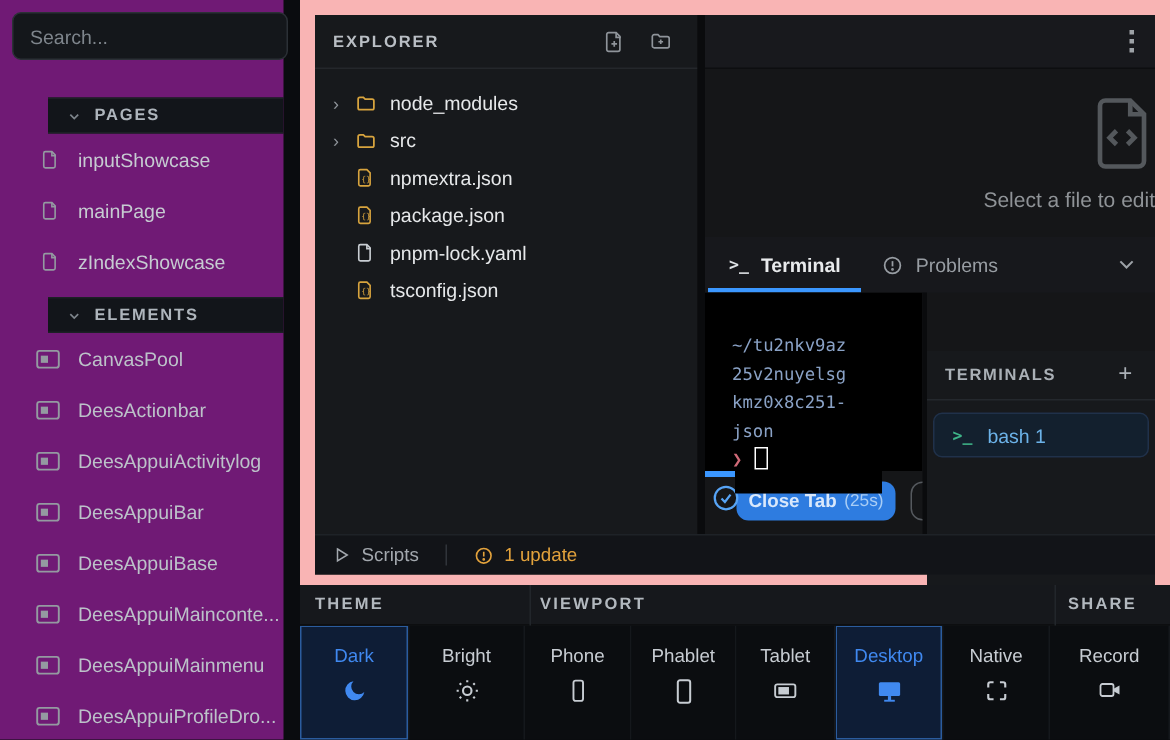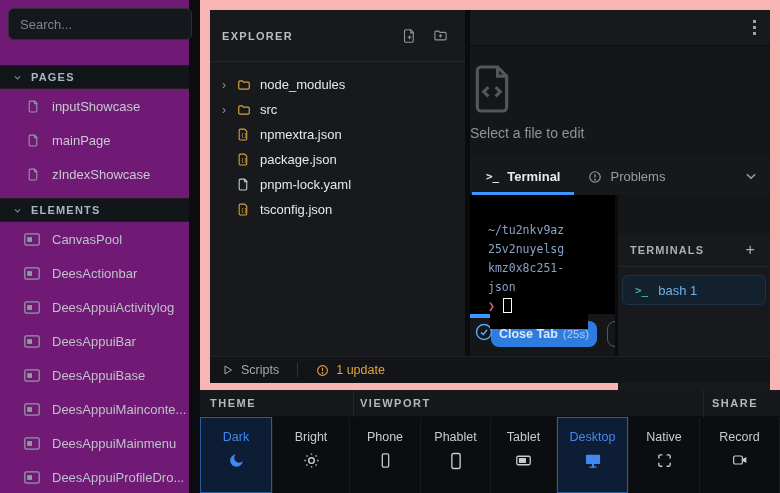--- a/index.html
+++ b/index.html
@@ -8,52 +8,52 @@
   svg { display:block; }
 
   
   #sidebar { position:absolute; left:0; top:0; width:189px; height:493px; background:#701a75; }
   .search-wrap { padding:8px; }
   .search { width:184px; height:32px; background:#14171b; border:1px solid #2b3036; border-radius:6px;
     color:#c7ccd2; font-size:13px; padding:0 11px; outline:none; }
   .search::placeholder { color:#7e858c; }
   .sec-head { height:24px; margin-top:17px; background:#12151a; border-top:1px solid #1c2025;
     border-bottom:1px solid #1c2025; display:flex; align-items:center; gap:9px; padding-left:13px;
-    color:#aeb5bc; font-size:11px; font-weight:bold; letter-spacing:1.2px; }
+    color:#aeb5bc; font-size:11px; font-weight:bold; letter-spacing:1.2px;margin-left:32px; }
   .sec-head.second { margin-top:7px; }
   .side-item { height:34px; display:flex; align-items:center; gap:12px; padding-left:27px;
     color:#c6cbd1; font-size:13px; cursor:pointer;text-align:center; }
   .side-item.el { padding-left:24px; color:#bcc2c9; }
   .side-item .ic { color:#949aa1; flex:0 0 auto; }
 
   
   #frame { position:absolute; left:200px; top:0; width:580px; height:390px; background:#f9b4b4; }
   #ide { position:absolute; left:10px; top:10px; width:560px; height:373px; background:#0e1012; }
 
   
   #explorer { position:absolute; left:0; top:0; width:255px; height:346px; background:#17191c; }
-  .panel-head { height:52px; display:flex; align-items:center; padding:0 16px 0 12px;
+  .panel-head { height:36px; display:flex; align-items:center; padding:0 16px 0 12px;
     border-bottom:1px solid #24272b; color:#b9bec4; font-size:11px; font-weight:bold; letter-spacing:1.3px; }
   .panel-head .spacer { flex:1; }
   .tool-ic { color:#8f949a; margin-left:15px; cursor:pointer; }
   .tree { padding-top:10px; }
   .tree-row { height:25px; display:flex; align-items:center; padding-left:12px; cursor:pointer; }
   .tree-row .chev { width:13px; color:#8f949a; font-size:12px; }
   .tree-row .fic { width:17px; margin-right:8px; display:flex; justify-content:center; }
   .tree-row .lbl { color:#e6e8ea; font-size:13px; }
 
   .vdiv { position:absolute; top:0; width:5px; height:346px; background:#0a0b0d; }
 
   
   #editorcol { position:absolute; left:260px; top:0; width:300px; height:346px; background:#151618; }
   #topbar { height:36px; background:#18191d; border-bottom:1px solid #0d0e10;
     display:flex; align-items:center; justify-content:flex-end; padding-right:14px; }
   .kebab { display:flex; flex-direction:column; gap:3px; cursor:pointer; }
   .kebab i { width:3px; height:3px; background:#9da2a7; }
-  #empty { height:112px; display:flex; flex-direction:column; align-items:flex-start; justify-content:center; gap:10px; }
+  #empty { height:112px; display:flex; flex-direction:column; align-items:flex-end; justify-content:center; gap:10px; }
   #empty .txt { color:#8f9397; font-size:14px; }
 
   
   #tabbar { height:37px; background:#17181c; display:flex; align-items:stretch; padding-left:2px; position:relative; }
   .ptab { display:flex; align-items:center; gap:8px; padding:0 14px; position:relative; cursor:pointer; }
   .ptab .tlbl { font-size:13px; }
   .ptab.active .tlbl { color:#e8eaec; font-weight:bold; }
   .ptab.active::after { content:""; position:absolute; left:0; right:0; bottom:0; height:3px; background:#3b97ff; }
   .ptab.idle .tlbl { color:#989da3; }
   .tprompt { font-family:"DejaVu Sans Mono", monospace; font-size:11px; font-weight:bold; color:#dfe3e7; }

